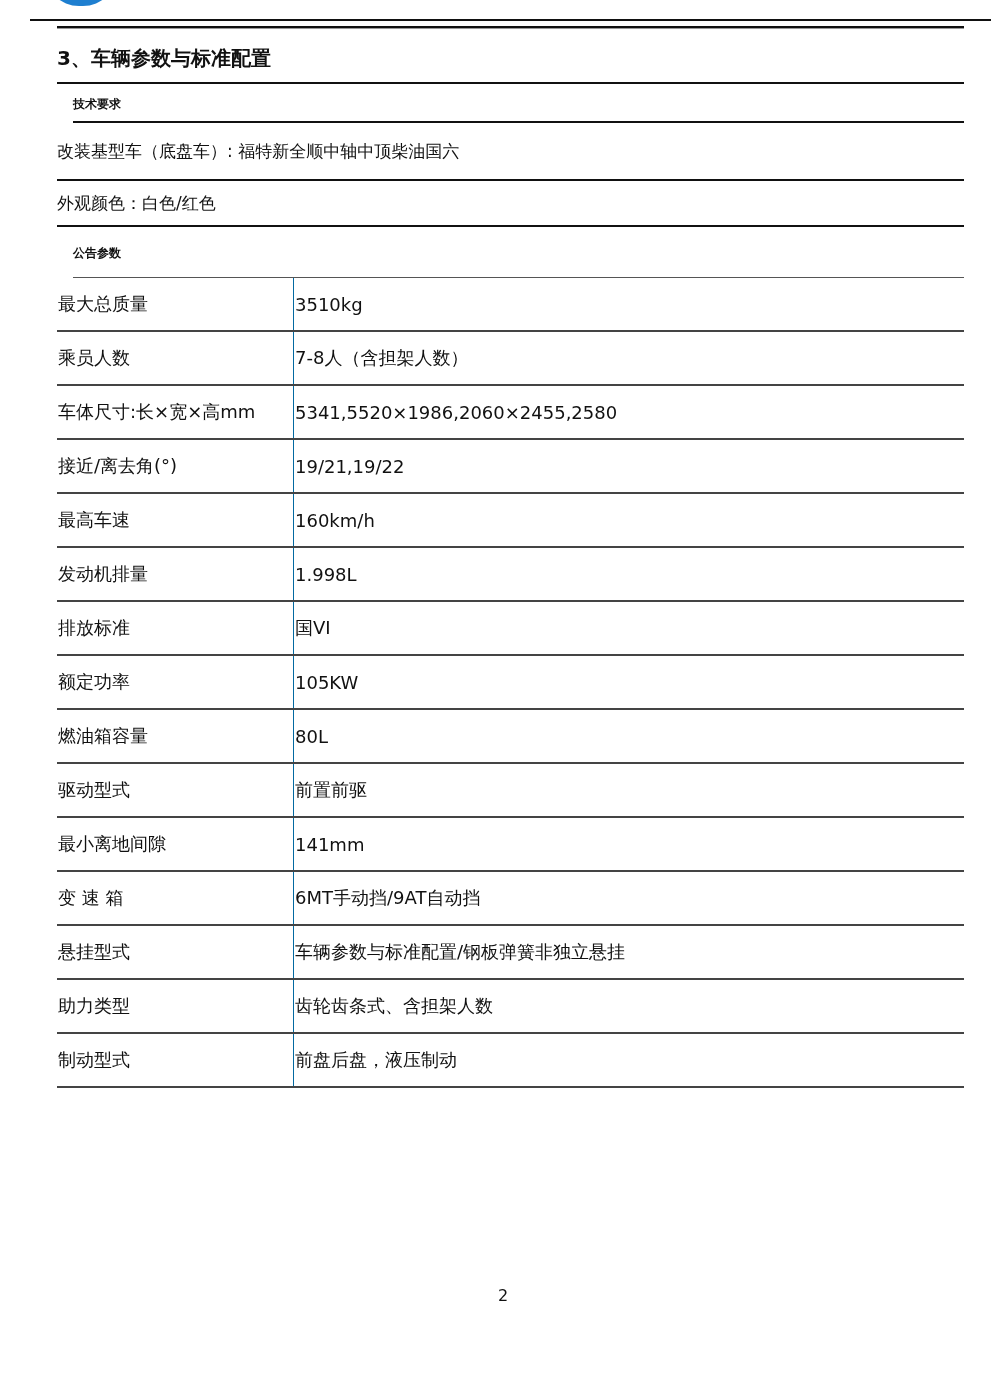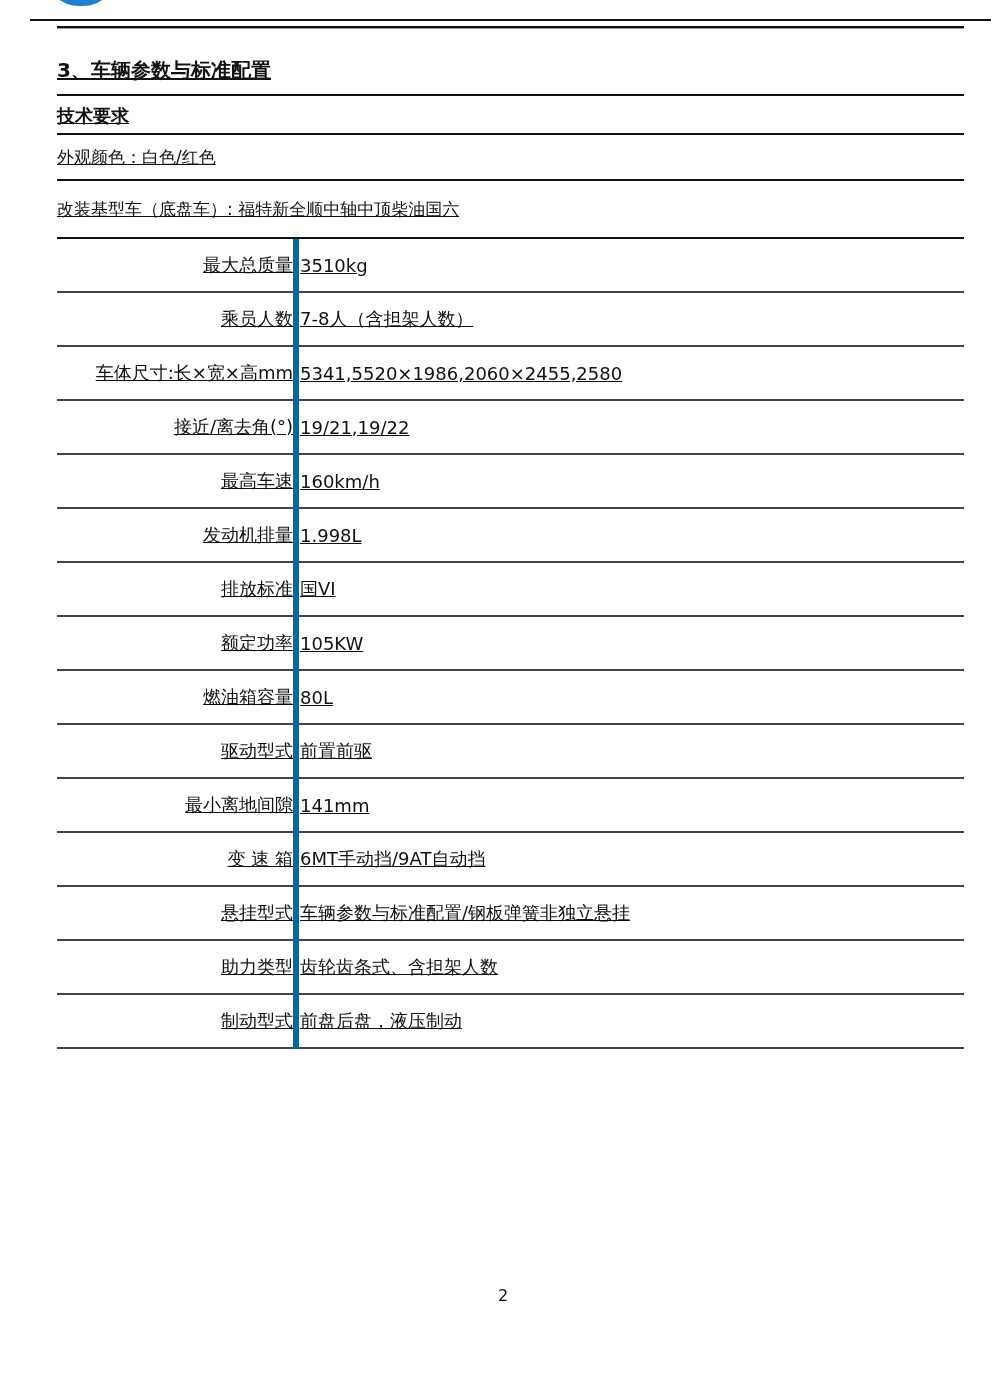--- a/index.html
+++ b/index.html
@@ -2,44 +2,45 @@
 <html><head>
 <meta charset="utf-8">
 <style>
   html, body { margin:0; padding:0; background:#ffffff; }
   body { width:1006px; height:1399px; position:relative; overflow:hidden;
          font-family:"DejaVu Sans","Liberation Sans",sans-serif; color:#111; }
   .logo { position:absolute; left:45px; top:-28px; width:72px; height:34px;
           border-radius:0 0 40px 40px; background:#1e7fd0; }
   .hdr-line1 { position:absolute; left:30px; top:19px; width:961px; height:2px; background:#111; }
   .hdr-line2 { position:absolute; left:57px; top:26px; width:907px; height:2px; background:#111; border-bottom:1px solid #999; }
-  .content { position:absolute; left:57px; top:44px; width:907px;text-decoration:underline; }
+  .content { position:absolute; left:57px; top:32px; width:907px; }
   .sec-title { height:50px; line-height:52px; font-size:20px; font-weight:bold; border-bottom:2px solid #111; }
-  .sub-title { height:37px; line-height:40px; font-size:18px; font-weight:bold; border-bottom:2px solid #111; }
+  .sub-title { height:37px; line-height:40px; font-size:12px; font-weight:bold; border-bottom:2px solid #111;margin-left:16px; }
   .plain-row { line-height:56px; font-size:17px; border-bottom:2px solid #111; }
   .plain-row.short { line-height:44px; }
   .sub-title.plain { border-bottom:1px solid #555; height:50px; line-height:52px; }
   table { border-collapse:collapse; width:907px; font-size:18px; }
   td { border-bottom:2px solid #444; height:52px; padding:0; vertical-align:middle; }
-  td.k { width:235px; padding-left:1px; border-right:6px solid #0369a1;text-align:right; }
+  td.k { width:235px; padding-left:1px; border-right:1px solid #0369a1; }
   td.v { padding-left:1px; }
   .page-num { position:absolute; left:0; width:1006px; text-align:center; top:1286px; font-size:16px; }
 </style>
 </head>
 <body>
 
 <div class="logo"></div>
 <div class="hdr-line1"></div>
 <div class="hdr-line2"></div>
 
 <div class="content">
   <div class="sec-title">3、车辆参数与标准配置</div>
   <div class="sub-title">技术要求</div>
+  <div class="plain-row">改装基型车（底盘车）: 福特新全顺中轴中顶柴油国六</div>
   <div class="plain-row short">外观颜色：白色/红色</div>
-  <div class="plain-row">改装基型车（底盘车）: 福特新全顺中轴中顶柴油国六</div>
+  <div class="sub-title plain">公告参数</div>
 
   <table>
     <tbody id="params-body">
         <tr>
           <td class="k">最大总质量</td>
           <td class="v">3510kg</td>
         </tr>
         <tr>
           <td class="k">乘员人数</td>
           <td class="v">7-8人（含担架人数）</td>

